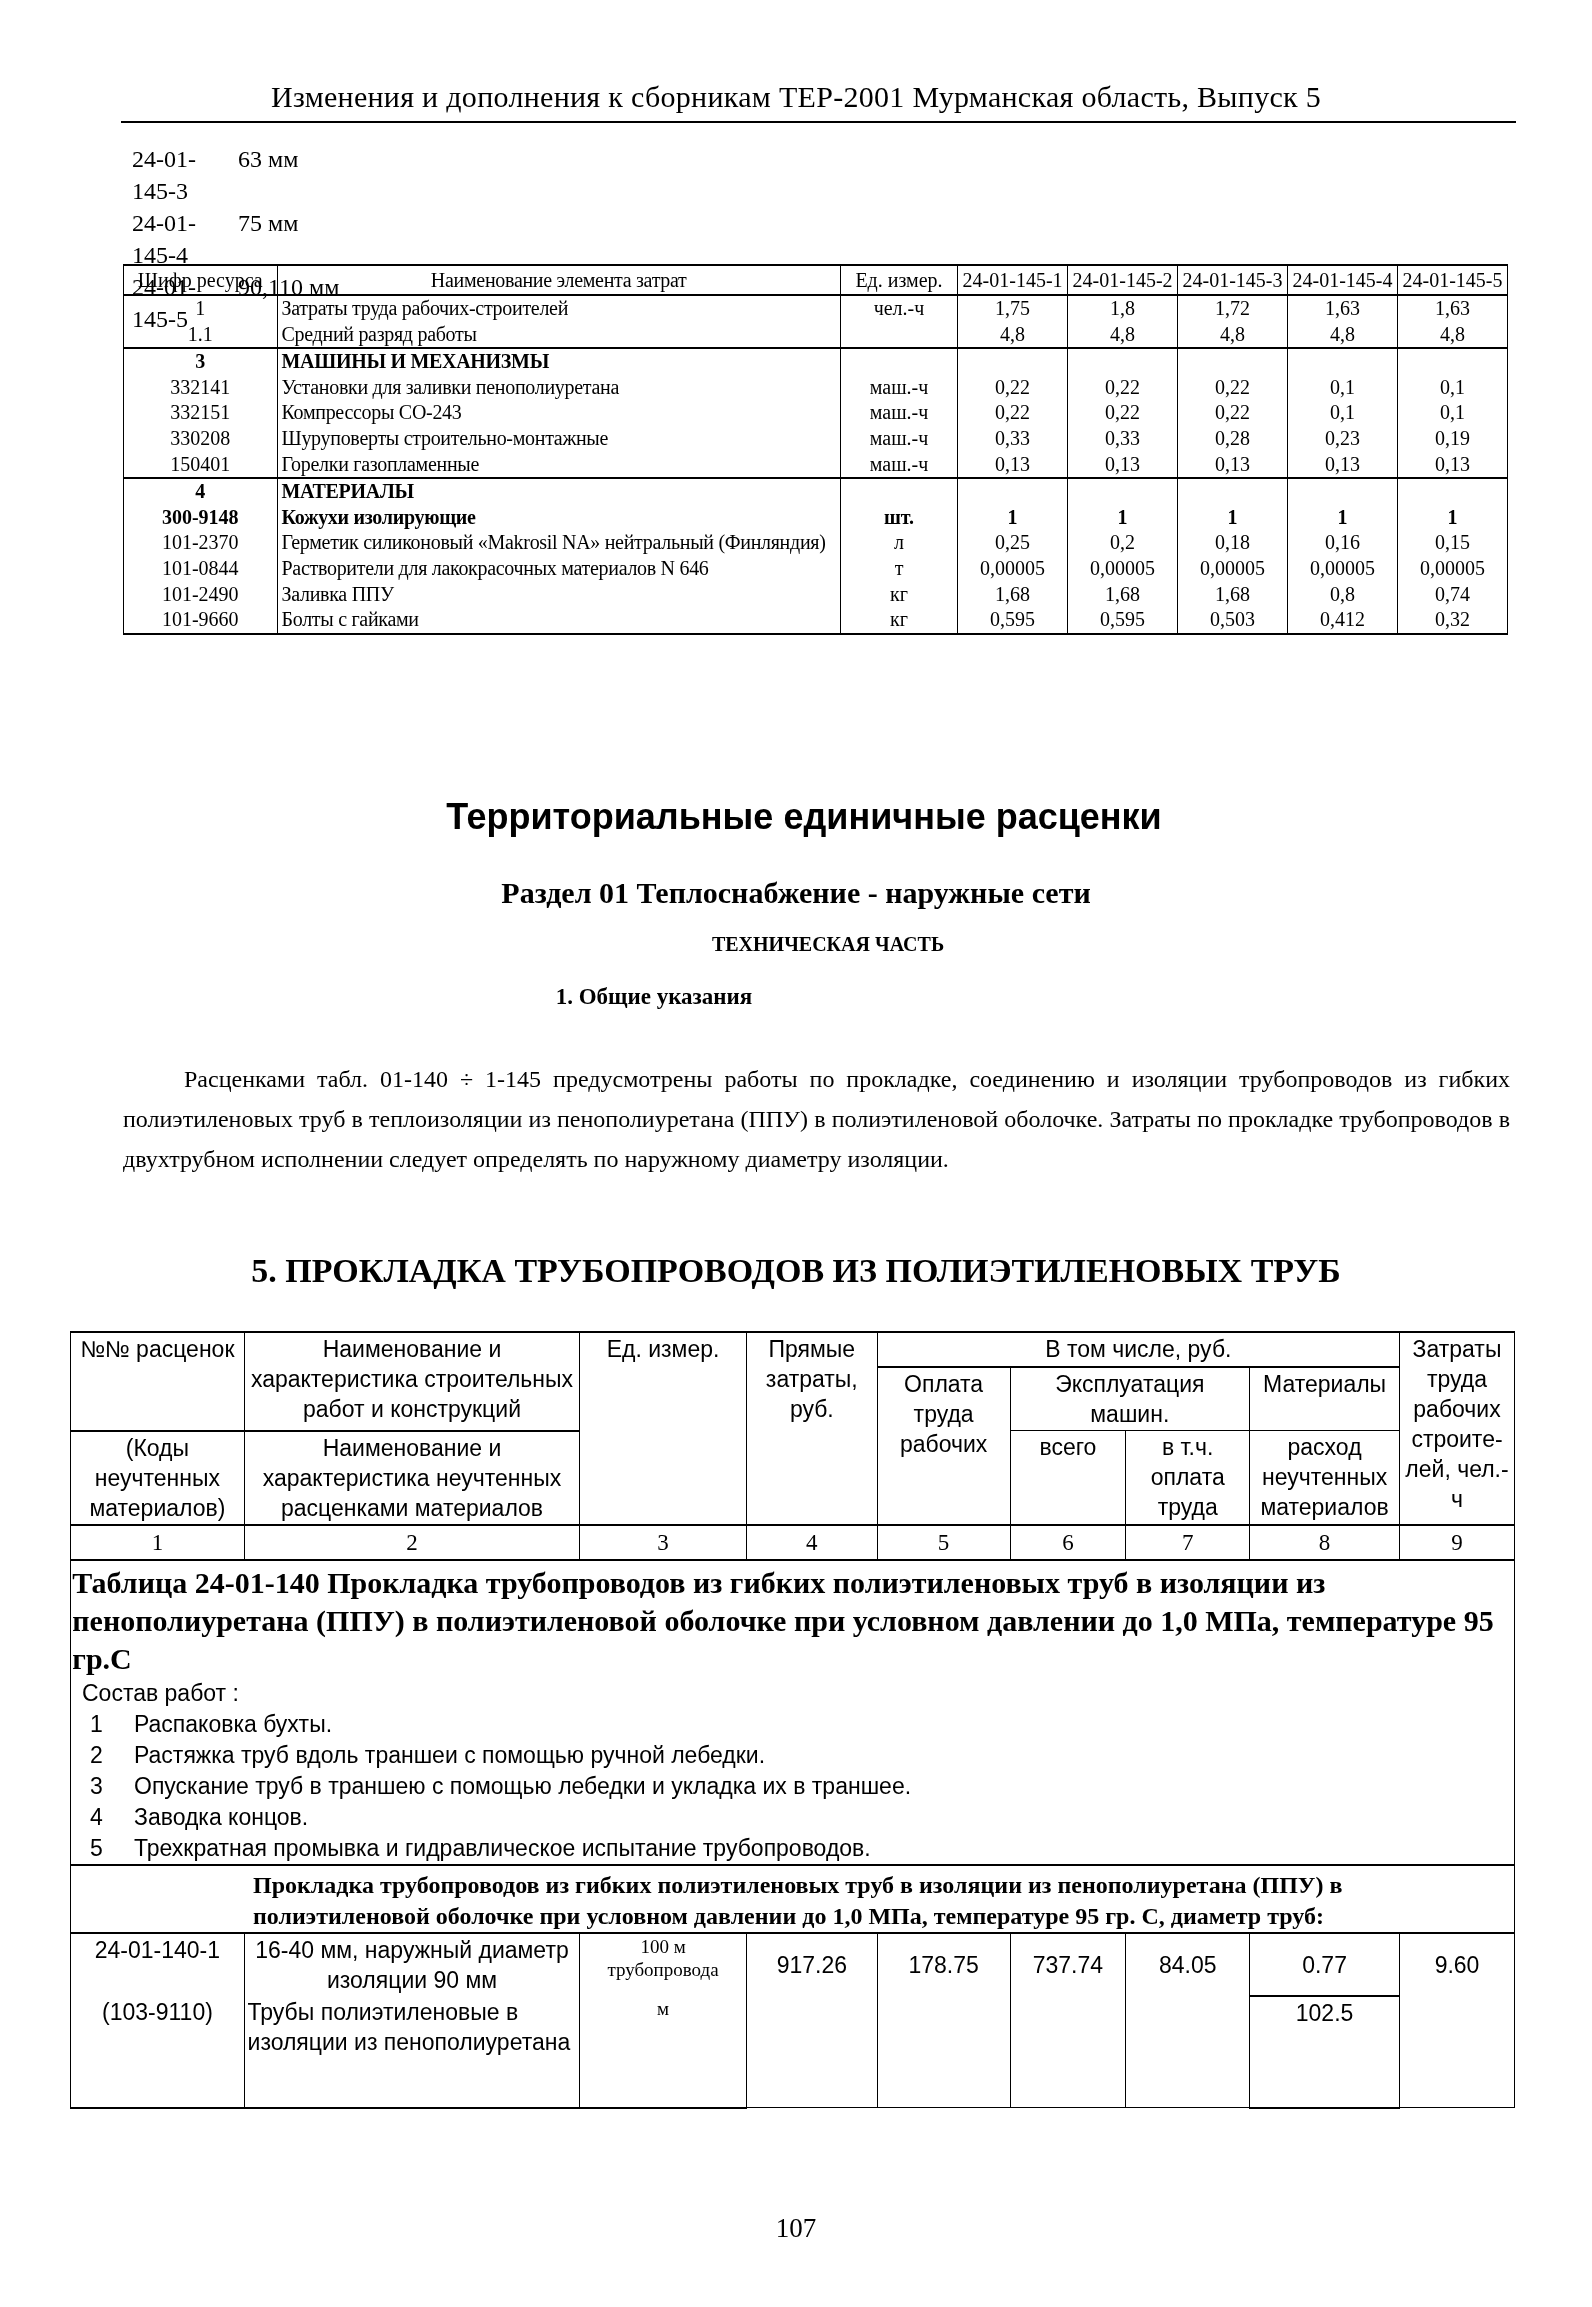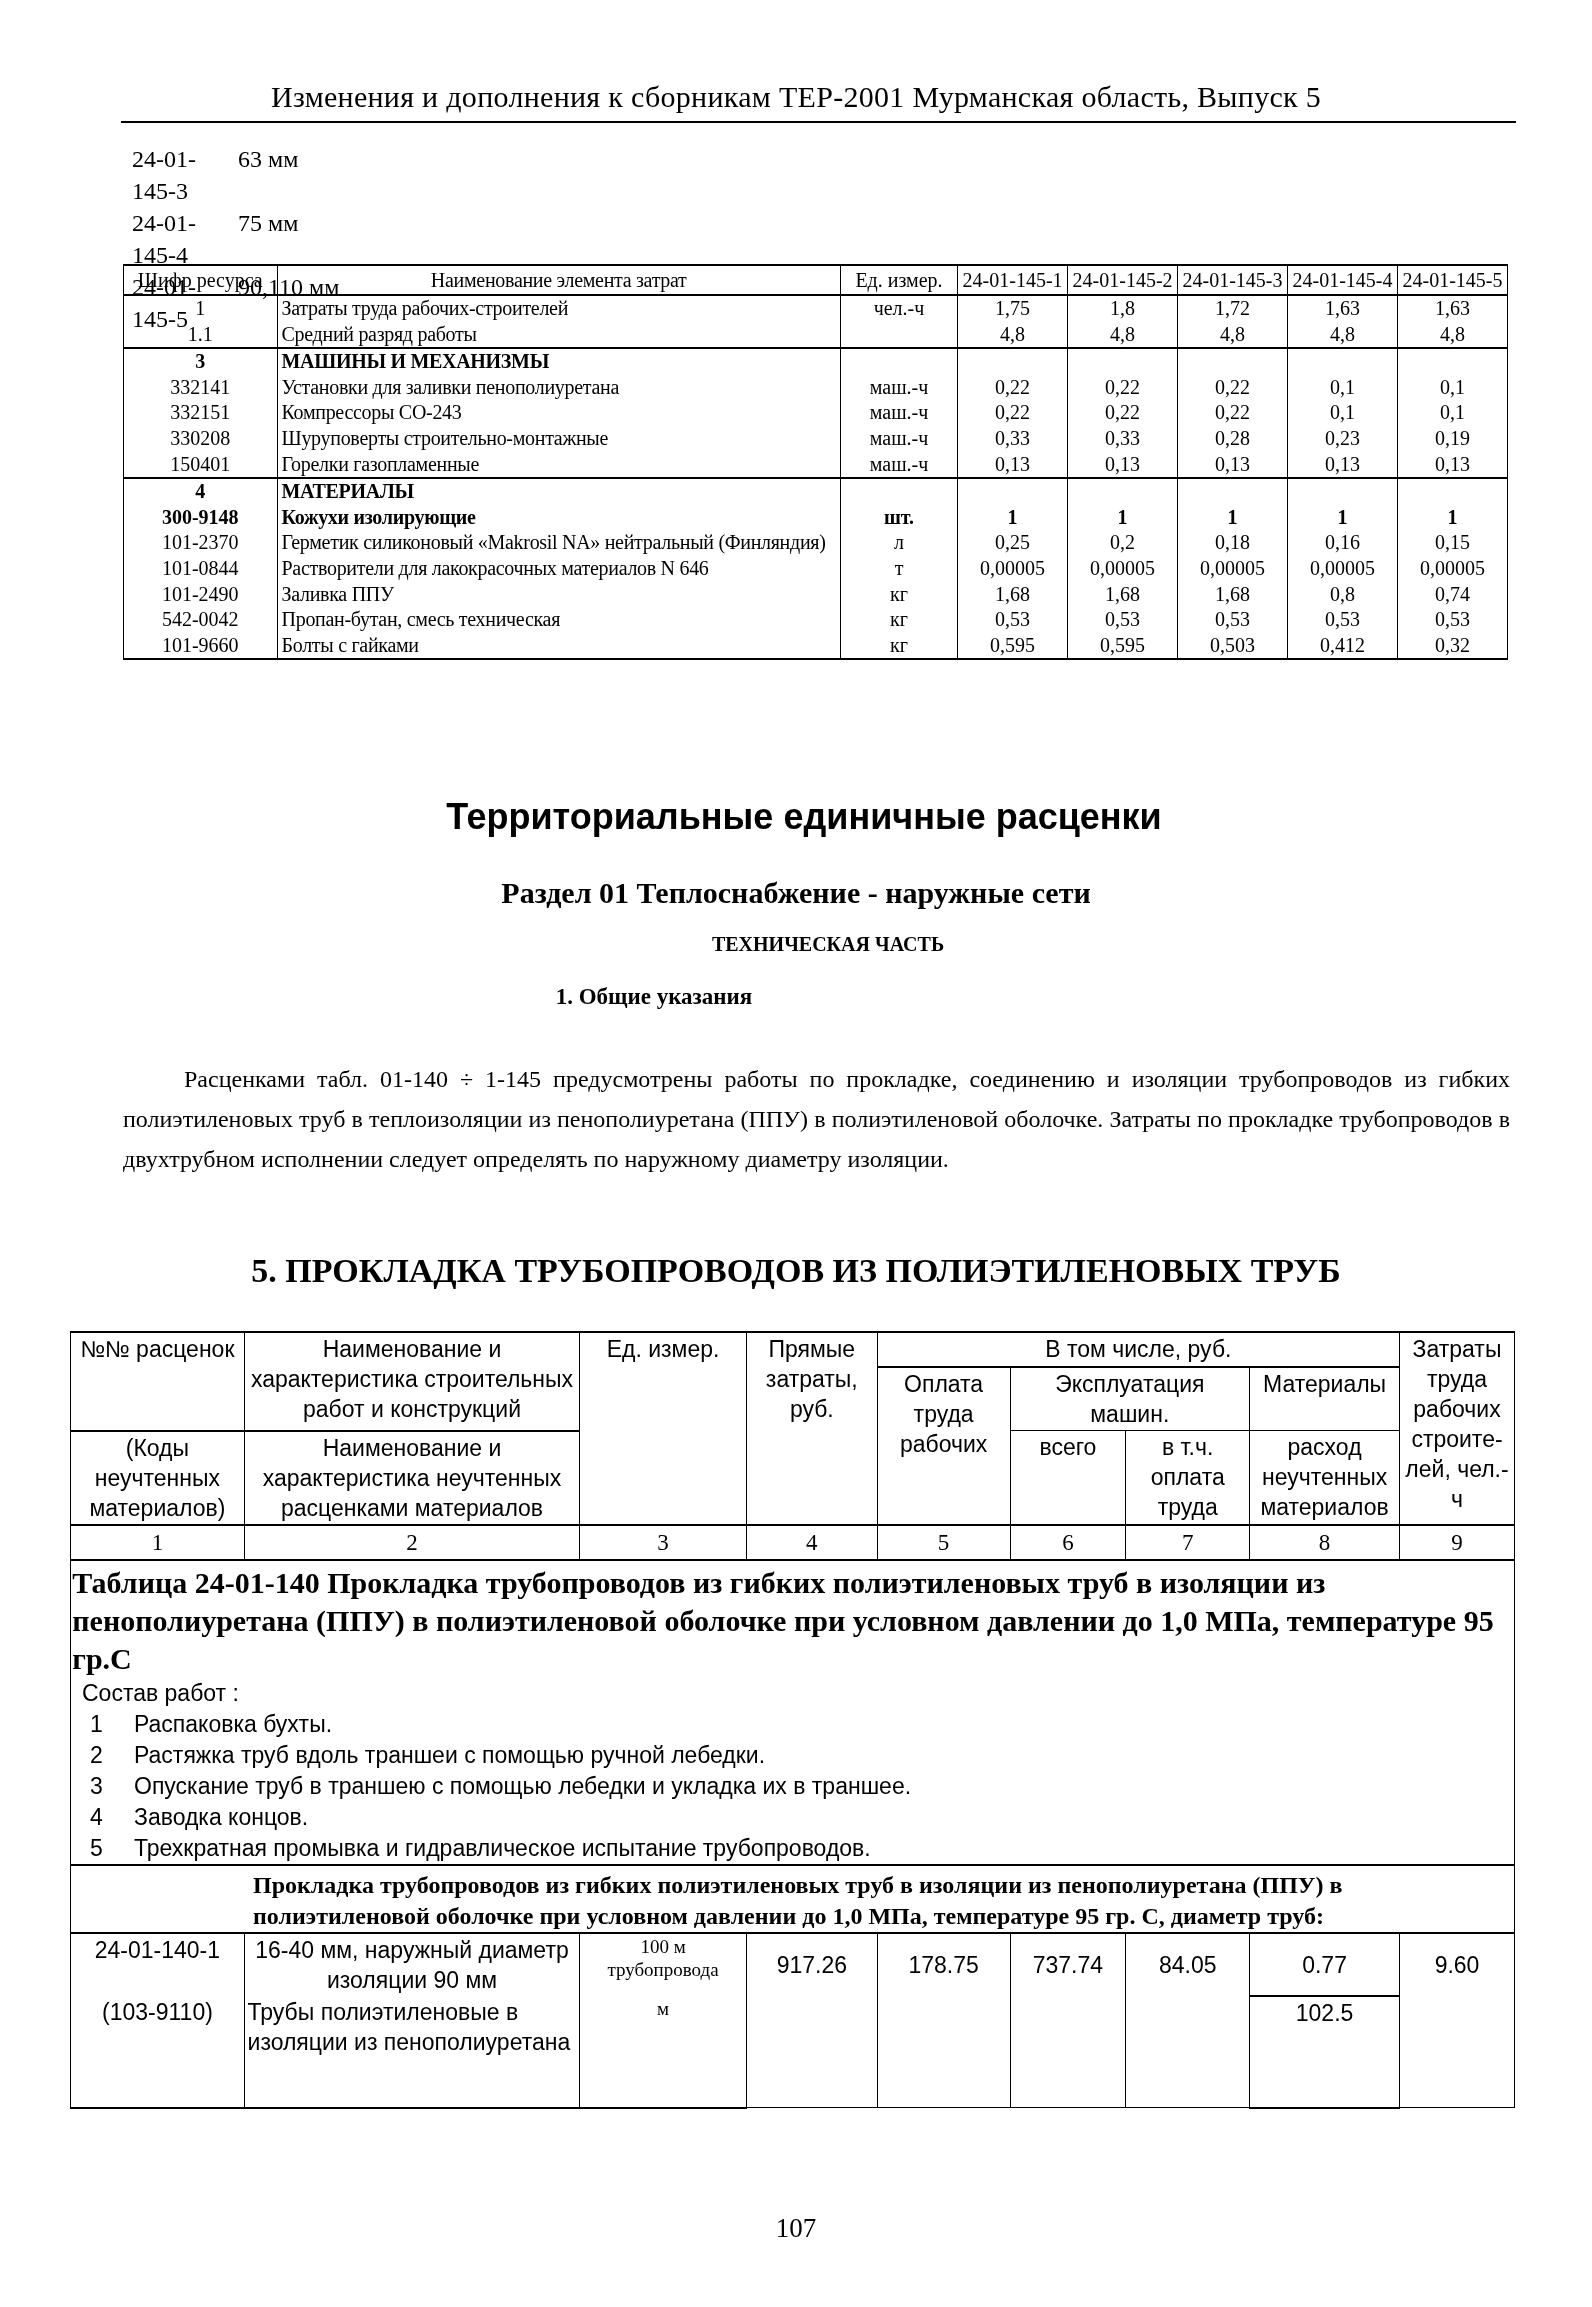--- a/index.html
+++ b/index.html
@@ -192,30 +192,20 @@
       <tr>
         <td class="code">101-2490</td>
         <td class="name cond">Заливка ППУ</td>
         <td class="unit">кг</td>
         <td class="num">1,68</td>
         <td class="num">1,68</td>
         <td class="num">1,68</td>
         <td class="num">0,8</td>
         <td class="num">0,74</td>
       </tr>
-      <tr>
-        <td class="code">542-0042</td>
-        <td class="name cond">Пропан-бутан, смесь техническая</td>
-        <td class="unit">кг</td>
-        <td class="num">0,53</td>
-        <td class="num">0,53</td>
-        <td class="num">0,53</td>
-        <td class="num">0,53</td>
-        <td class="num">0,53</td>
-      </tr>
       <tr class=" last">
         <td class="code">101-9660</td>
         <td class="name cond">Болты с гайками</td>
         <td class="unit">кг</td>
         <td class="num">0,595</td>
         <td class="num">0,595</td>
         <td class="num">0,503</td>
         <td class="num">0,412</td>
         <td class="num">0,32</td>
       </tr>

